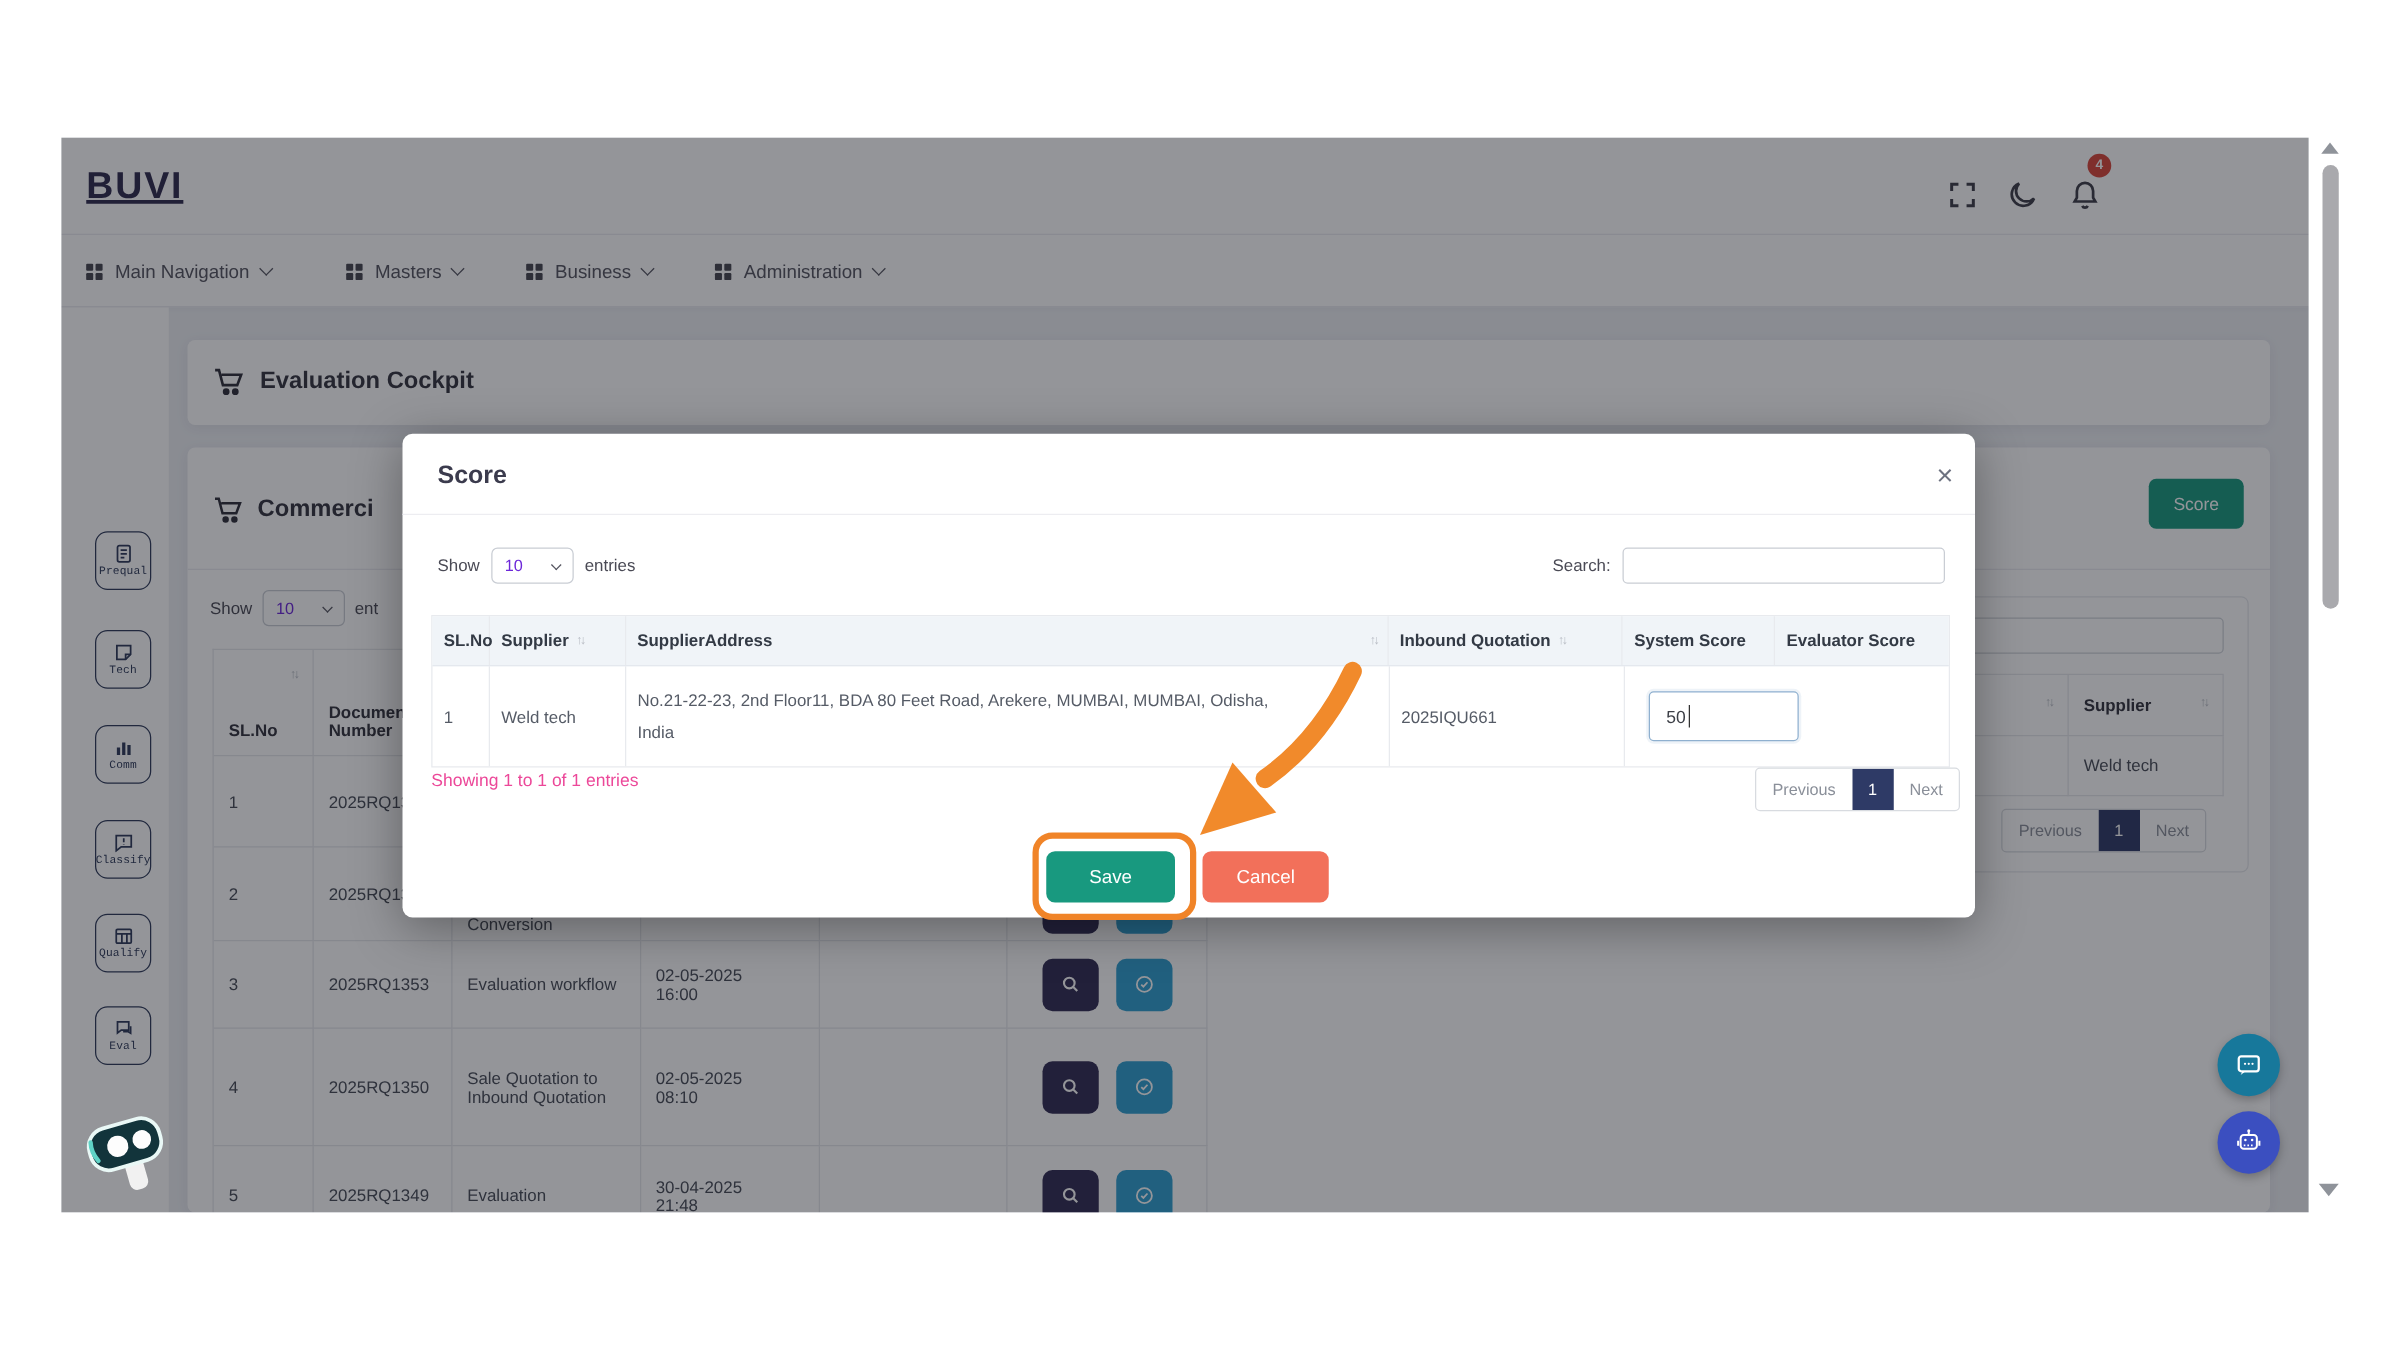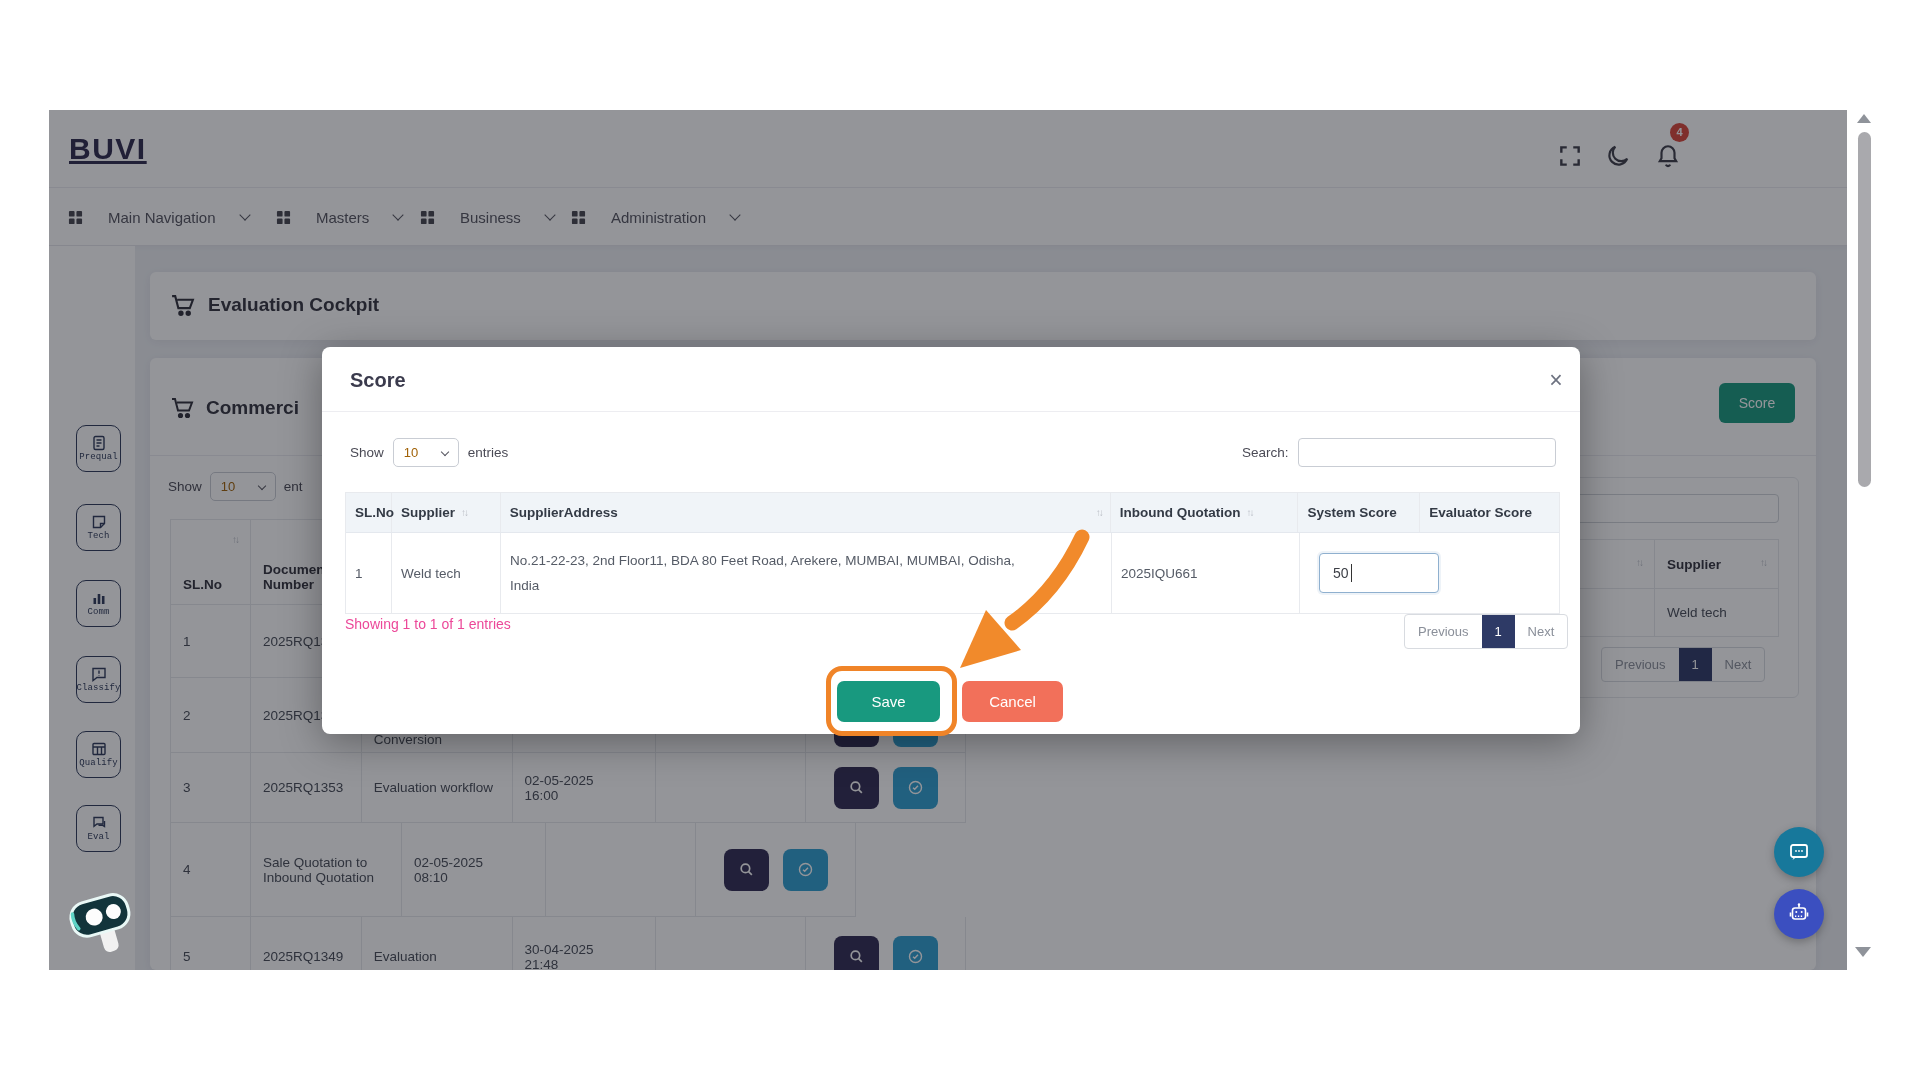--- a/index.html
+++ b/index.html
@@ -13,21 +13,21 @@
   .logo { position:absolute; left:20px; top:0; height:78px; line-height:78px; font-size:30px; font-weight:bold; letter-spacing:1.5px; color:#2f2a4d;text-decoration:underline; }
   .hicon { position:absolute; top:33px; width:26px; height:26px; color:#3c3c48; cursor:pointer; }
   .hicon svg { width:100%; height:100%; }
   .badge { position:absolute; left:1621px; top:13px; width:19px; height:19px; background:#d9453a; border-radius:50%; color:#fff; font-size:11px; font-weight:bold; text-align:center; line-height:19px; }
   .user-block { position:absolute; left:1661px; top:0; width:137px; height:78px; background:#f5f5f8; padding:17px 0 0 30px; cursor:pointer; }
   .user-name { font-size:14.5px; font-weight:bold; color:#38383f; }
   .user-role { font-size:12.5px; color:#9aa0a8; margin-top:4px; }
 
   
   .nav-bar { position:absolute; left:0; top:78px; width:1798px; height:58px; background:#fff; border-bottom:1px solid #e6e6ec; box-shadow:0 2px 4px rgba(50,50,70,.04); }
-  .nav-item { position:absolute; top:0; height:58px; display:flex; align-items:center; gap:25px; font-size:15px; color:#54545f; cursor:pointer; }
+  .nav-item { position:absolute; top:0; height:58px; display:flex; align-items:center; gap:9px; font-size:15px; color:#54545f; cursor:pointer; }
   .grid-ic { width:15px; height:15px; color:#45454f; }
   .grid-ic svg { width:100%; height:100%; display:block; }
   .chev { width:8px; height:8px; border-right:1.8px solid #54545f; border-bottom:1.8px solid #54545f; transform:rotate(45deg); margin-top:-4px; }
 
   
   .sidebar { position:absolute; left:0; top:136px; width:86px; height:724px; background:#fff;font-family:Liberation Mono, monospace; }
   .side-btn { position:absolute; left:27px; width:45px; height:47px; border:1.3px solid #2e3a59; border-radius:10px; color:#2e3a59; display:flex; flex-direction:column; align-items:center; justify-content:center; gap:1px; cursor:pointer; background:#fff; }
   .side-btn svg { width:16px; height:16px; }
   .side-btn .slab { font-size:9px; letter-spacing:.1px; }
 
@@ -35,21 +35,21 @@
   .card { position:absolute; background:#fff; border-radius:6px; box-shadow:0 2px 10px rgba(40,40,70,.07); }
   #card1 { left:101px; top:162px; width:1666px; height:68px; }
   #card2 { left:101px; top:248px; width:1666px; height:612px; overflow:hidden; }
   .cart-ic { position:absolute; width:25px; height:25px; color:#2f2f3a; }
   .card-title { position:absolute; font-size:19px; font-weight:bold; color:#34343f; }
 
   .score-btn { position:absolute; left:1569px; top:25px; width:76px; height:40px; background:#18997f; border:none; border-radius:6px; color:#fff; font-size:14px; cursor:pointer; }
   .card2-divider { position:absolute; left:0; top:97px; width:1666px; height:1px; background:#ececf1; }
 
   .show-row { position:absolute; left:18px; top:114px; display:flex; align-items:center; gap:8px; font-size:13.5px; color:#4a4a55; }
-  .select-box { width:66px; height:29px; border:1px solid #c9cdd4; border-radius:5px; display:flex; align-items:center; justify-content:space-between; padding:0 10px; font-size:13px; color:#a16207; cursor:pointer; background:#fff; }
+  .select-box { width:66px; height:29px; border:1px solid #c9cdd4; border-radius:5px; display:flex; align-items:center; justify-content:space-between; padding:0 10px; font-size:13px; color:#6d28d9; cursor:pointer; background:#fff; }
   .select-box .chev { width:6px; height:6px; margin-top:-2px; }
 
   
   .bg-table { position:absolute; left:20px; top:161px; width:796px; border-left:1px solid #e6e8ec; border-top:1px solid #e6e8ec; font-size:13.5px; color:#474c57; }
   .bg-tr { display:flex; }
   .bg-td, .bg-th { border-right:1px solid #e6e8ec; border-bottom:1px solid #e6e8ec; display:flex; align-items:center; padding-left:12px; position:relative; }
   .bg-th { font-weight:bold; color:#32323c; align-items:flex-end; padding-bottom:12px; }
   .w-sl{width:80px;} .w-doc{width:111px;} .w-desc{width:151px;} .w-date{width:144px; padding-right:30px;} .w-empty{width:150px;} .w-act{width:160px; padding-left:0; justify-content:center; gap:14px;}
   .hdr-row{height:85px;}
   .sort-pair { font-size:10px; color:#b9bdc5; letter-spacing:-2px; }
@@ -349,20 +349,21 @@
               <svg viewBox="0 0 24 24" fill="none" stroke="currentColor" stroke-width="2">
                 <circle cx="12" cy="12" r="8.5"></circle>
                 <path d="M8.5 12.2l2.4 2.4 4.6-5"></path>
               </svg>
             </button>
         </div>
       </div>
 
       <div class="bg-tr" style="height:94px;">
         <div class="bg-td w-sl">4</div>
+        <div class="bg-td w-doc">2025RQ1350</div>
         <div class="bg-td w-desc">Sale Quotation to Inbound Quotation</div>
         <div class="bg-td w-date">02-05-2025 08:10</div>
         <div class="bg-td w-empty"></div>
         <div class="bg-td w-act">
           <button class="act-btn act-navy">
               <svg viewBox="0 0 24 24" fill="none" stroke="currentColor" stroke-width="2.4">
                 <circle cx="10.5" cy="10.5" r="6"></circle>
                 <path d="M15 15l4.5 4.5"></path>
               </svg>
             </button>

